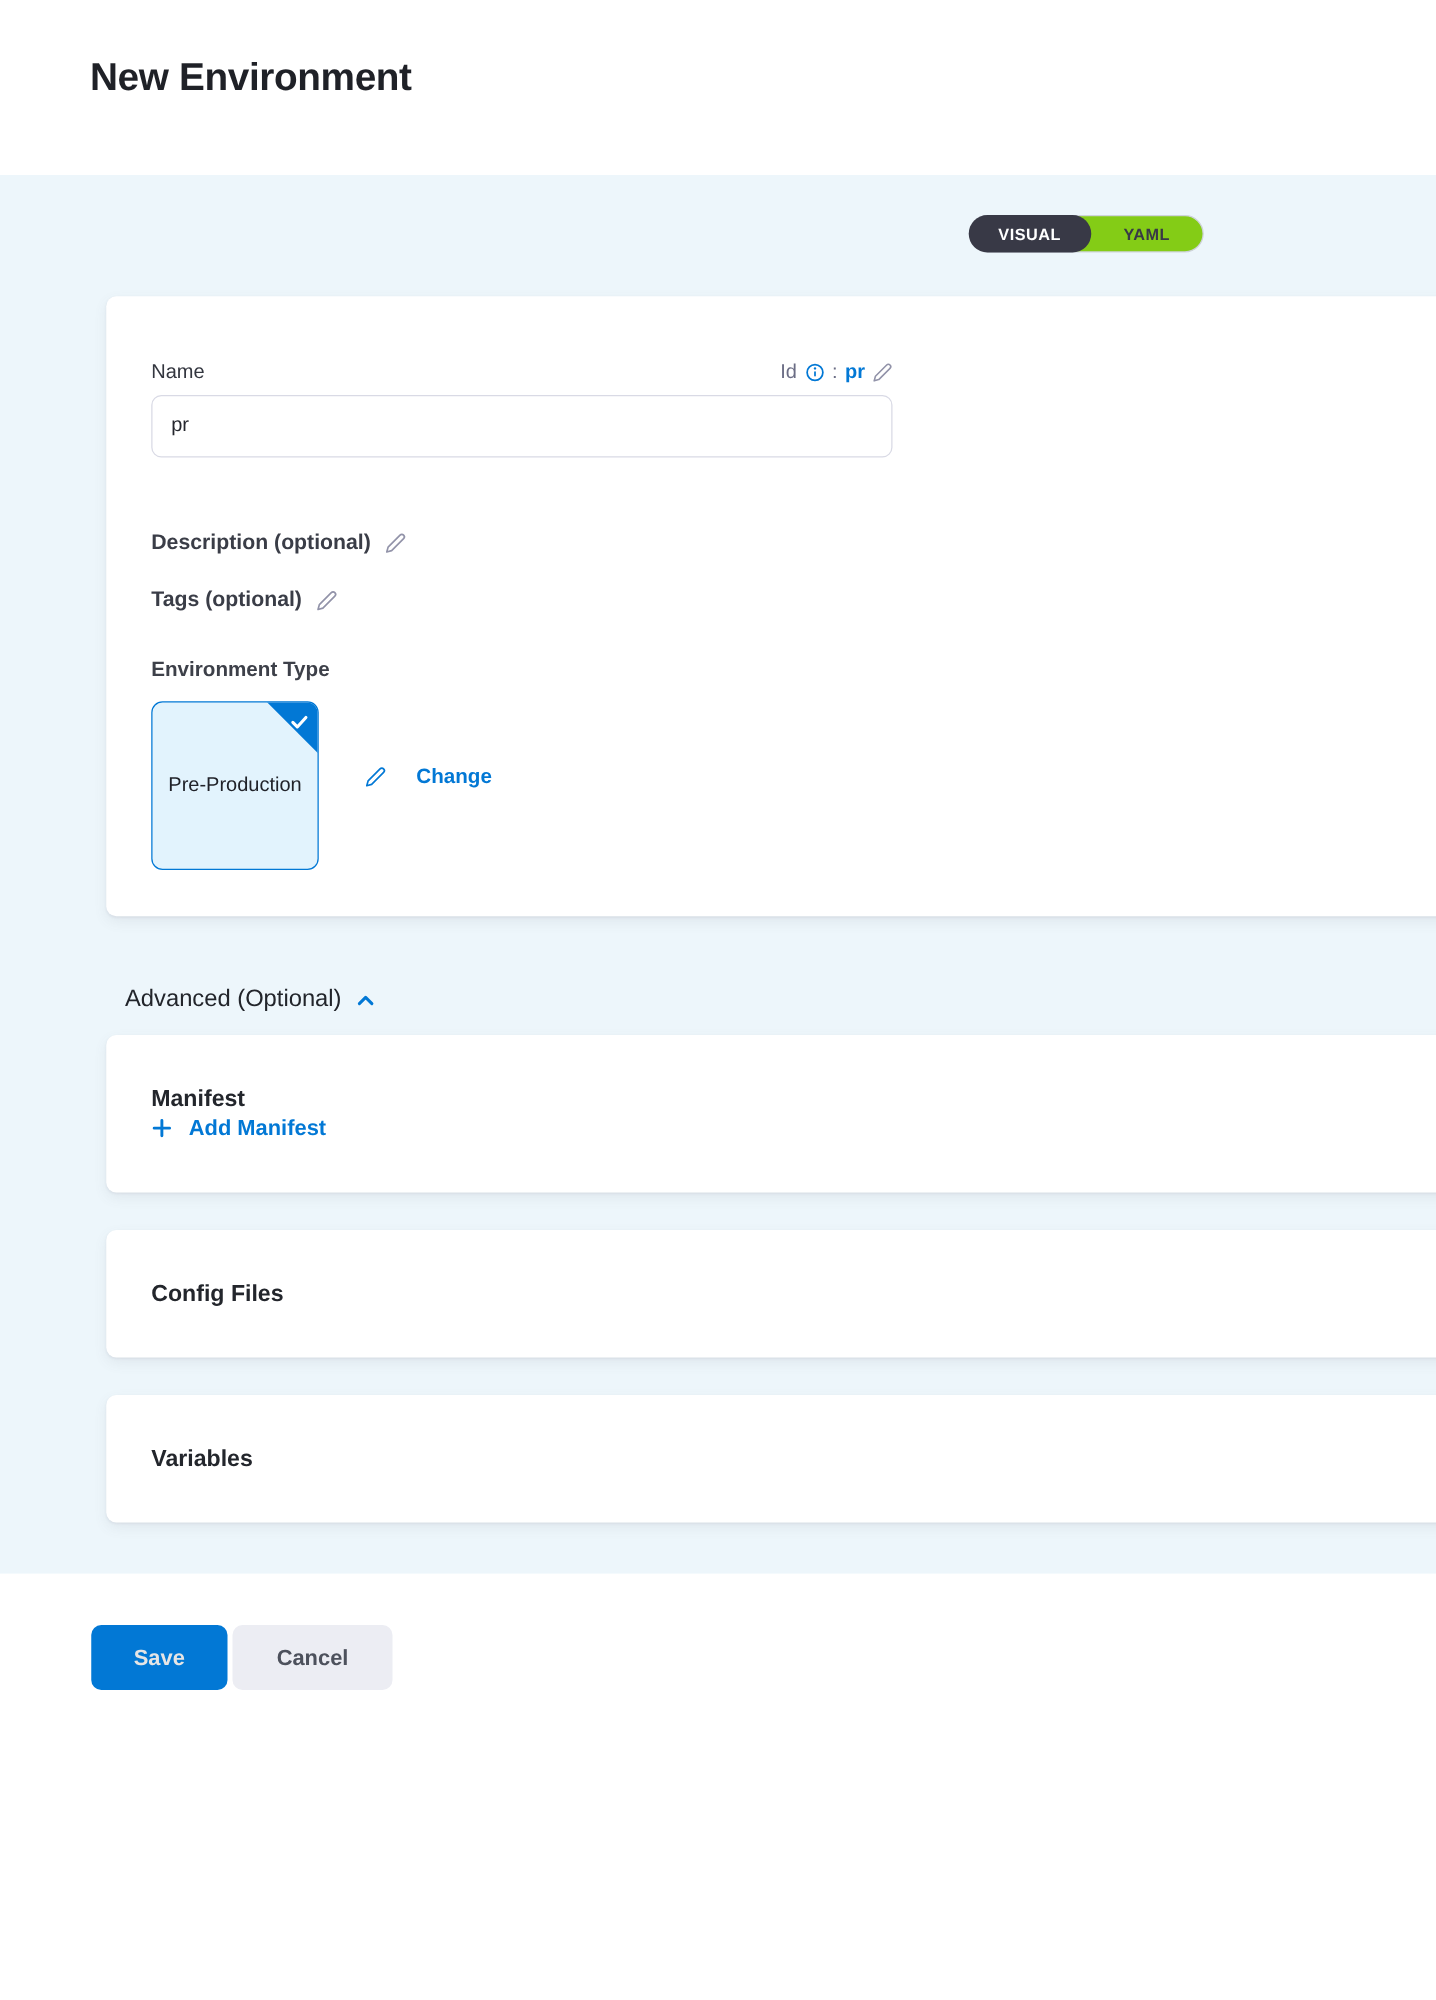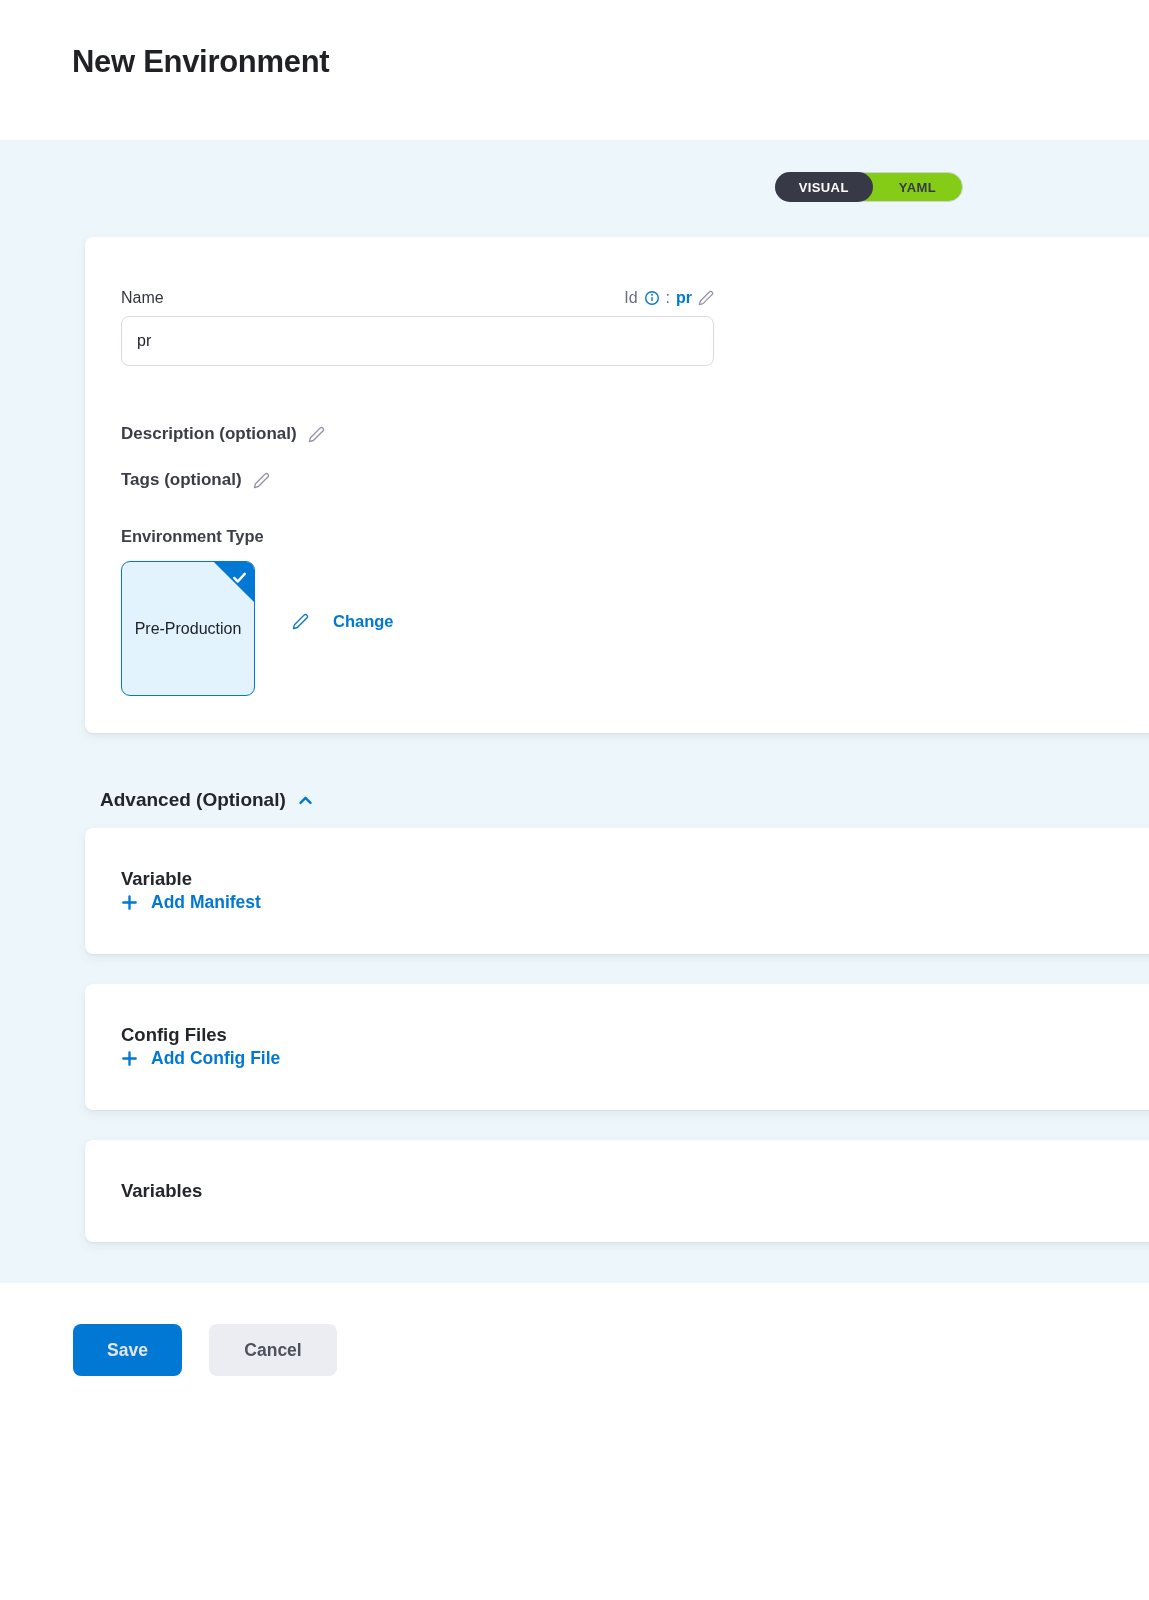--- a/index.html
+++ b/index.html
@@ -78,40 +78,40 @@
   }
   .tile-check { position: absolute; top: 6px; right: 5px; }
   .change-link {
     display: flex; align-items: center; gap: 24px; margin-left: 37px; margin-top: -14px;
     color: #0278d5; font-weight: 600; font-size: 16.5px; cursor: pointer;
   }
   .change-link .pencil { color: #0278d5; }
 
   .advanced-row {
     margin: 55px 0 0 100px; display: flex; align-items: center; gap: 11px;
-    font-size: 19px; font-weight: 700; color: #22252b; cursor: pointer; height: 24px;
+    font-size: 19px; font-weight: 400; color: #22252b; cursor: pointer; height: 24px;
   }
   .card-section { padding: 40px 36px 40px; }
   .card-section + .card-section { margin-top: 30px; }
   .card-manifests { margin-top: 16px; }
   .section-title { margin: 0; font-size: 18.5px; font-weight: 700; color: #23262c; }
   .add-link {
     display: flex; align-items: center; gap: 13px;
     color: #0278d5; font-weight: 600; font-size: 17.5px; cursor: pointer; height: 24px;
   }
 
   
   .footer { background: #ffffff; padding: 41px 0 0 73px; height: 218px; }
   .btn {
     display: inline-flex; align-items: center; justify-content: center;
     height: 52px; border: none; border-radius: 8px; cursor: pointer;
     font-family: "Liberation Sans", sans-serif; font-size: 17.5px; font-weight: 700;
   }
   .btn-save { background: #0278d5; color: #e5e5e5; padding: 0 34px; }
-  .btn-cancel { background: #ecedf3; color: #4d515c; padding: 0 35px; margin-left: 23px; }
+  .btn-cancel { background: #ecedf3; color: #4d515c; padding: 0 35px; }
 </style>
 </head>
 <body>
 
 <div class="header">
   <h1 class="page-title">New Environment</h1>
 </div>
 
 <div class="main">
 
@@ -191,41 +191,33 @@
   <div class="advanced-row">
     <span>Advanced (Optional)</span>
     <span class="icon">
       <svg width="17" height="17" viewBox="0 0 16 16" fill="none" stroke="#0278d5" stroke-width="2.3" stroke-linecap="round" stroke-linejoin="round">
           <path d="M3.3 10.2L8 5.5l4.7 4.7"></path>
         </svg>
     </span>
   </div>
 
   <div class="card card-section card-manifests">
-    <h2 class="section-title">Variable</h2>
+    <h2 class="section-title">Manifest</h2>
     <div class="add-link">
       <span class="icon">
         <svg width="17" height="17" viewBox="0 0 16 16" fill="none" stroke="currentColor" stroke-width="2.2" stroke-linecap="round">
             <path d="M8 2.2v11.6M2.2 8h11.6"></path>
           </svg>
       </span>
       <span>Add Manifest</span>
     </div>
   </div>
 
   <div class="card card-section">
     <h2 class="section-title">Config Files</h2>
-    <div class="add-link">
-      <span class="icon">
-        <svg width="17" height="17" viewBox="0 0 16 16" fill="none" stroke="currentColor" stroke-width="2.2" stroke-linecap="round">
-            <path d="M8 2.2v11.6M2.2 8h11.6"></path>
-          </svg>
-      </span>
-      <span>Add Config File</span>
-    </div>
   </div>
 
   <div class="card card-section">
     <h2 class="section-title">Variables</h2>
   </div>
 
 </div>
 
 <div class="footer">
   <button class="btn btn-save">Save</button>

